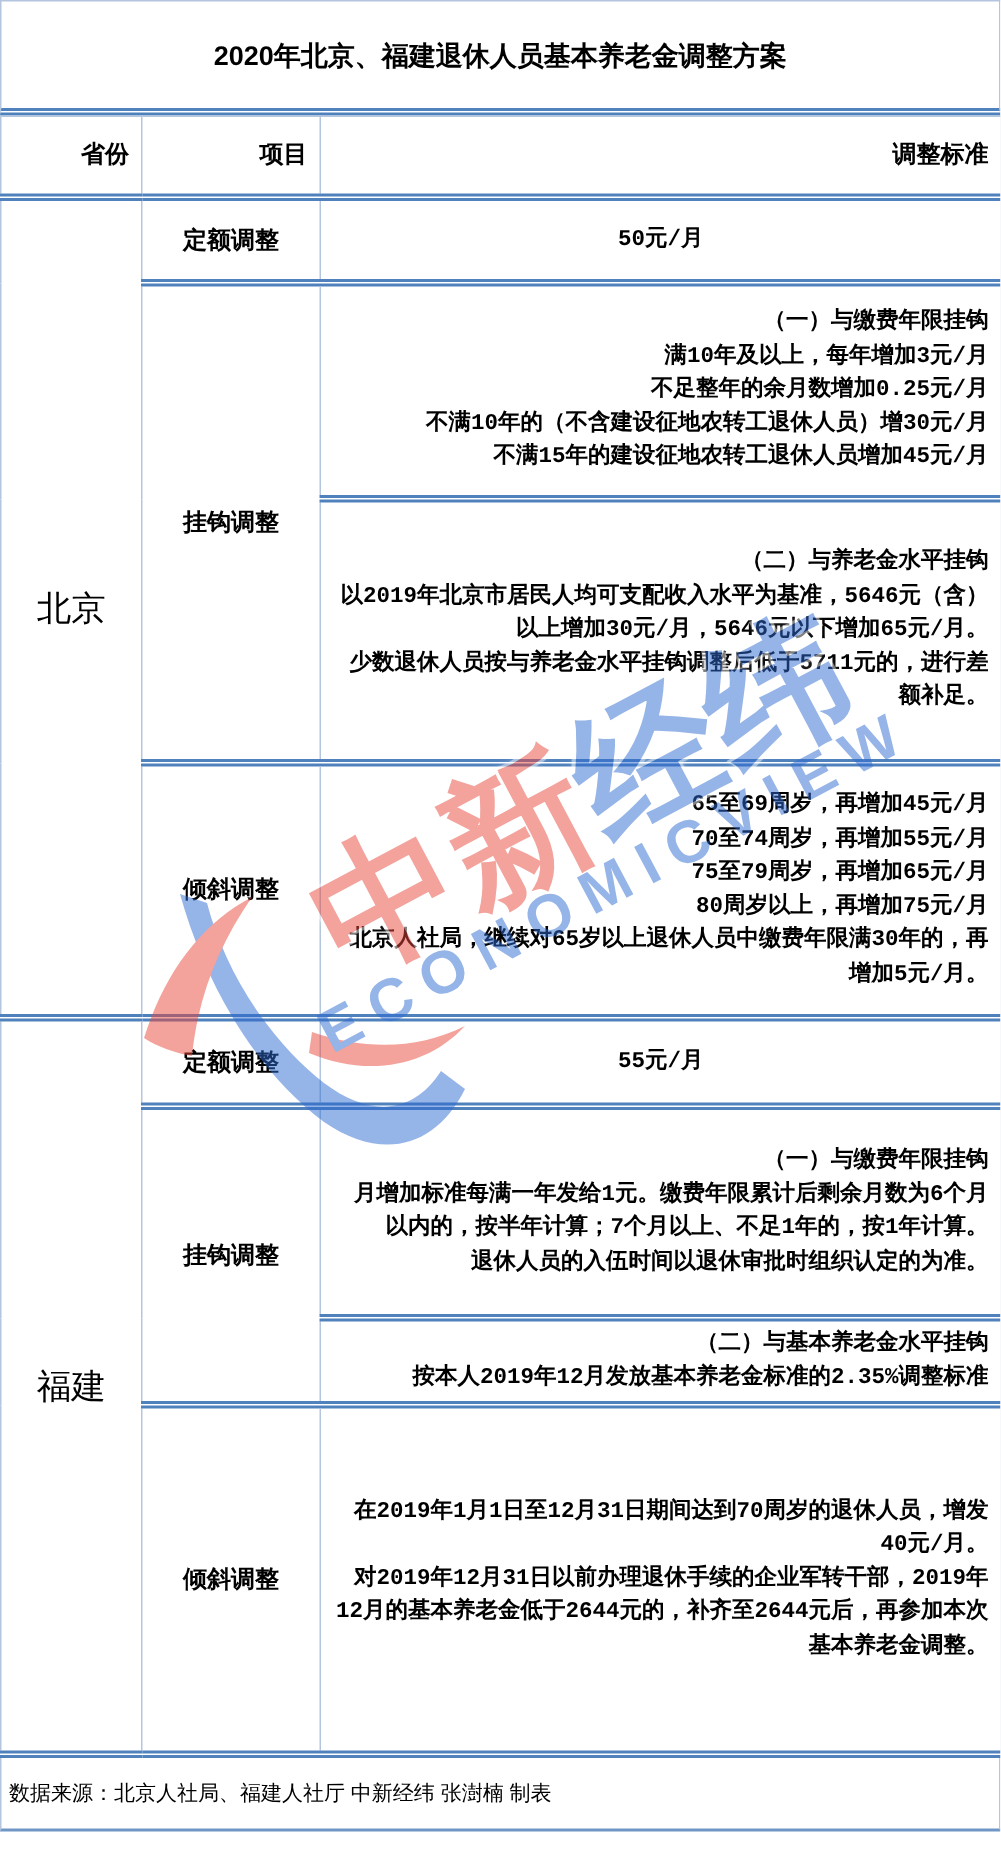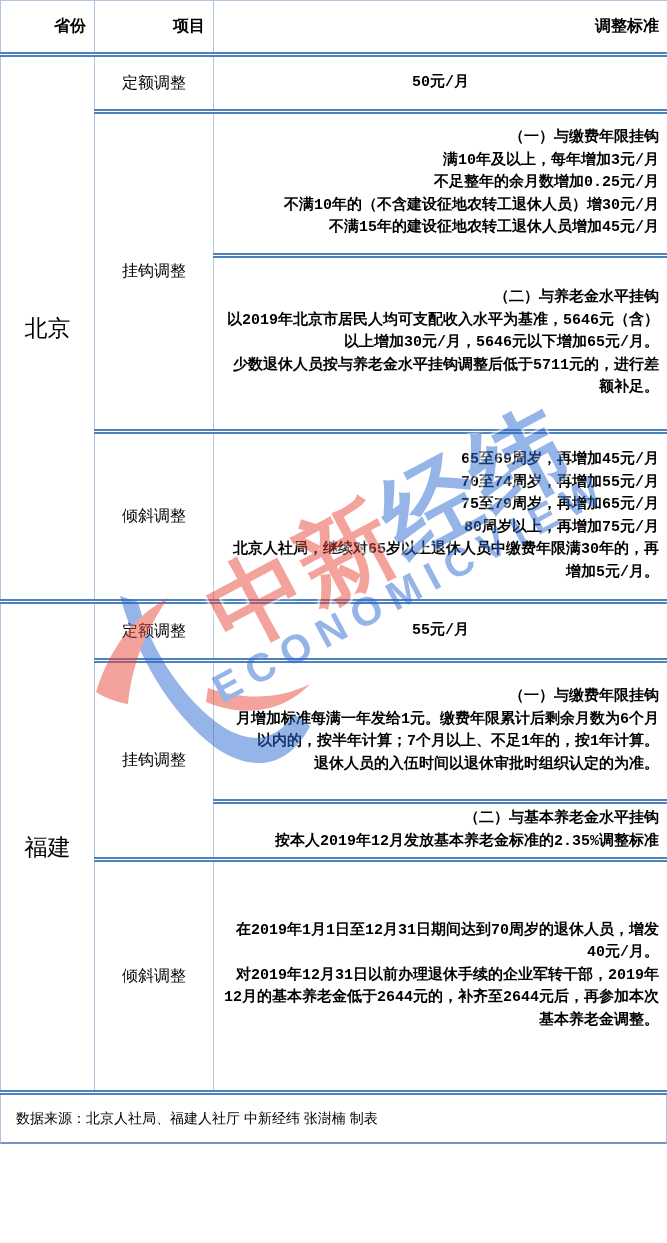--- a/index.html
+++ b/index.html
@@ -29,42 +29,42 @@
   table.main td{
     box-sizing:border-box;
     border:1px solid #b3c6de;
     border-bottom:5px double #4f81bd;
     vertical-align:middle;
     padding:4px 8px;
     background:transparent;
   }
   .hdr{font-size:16px;font-weight:bold;text-align:right;margin-top:17px;}
   .prov{font-size:23px;font-weight:normal;text-align:center;}
-  .lbl{font-size:16px;font-weight:normal;text-align:center;}
+  .lbl{font-size:16px;font-weight:bold;text-align:center;}
   .std{font-size:15px;font-weight:bold;text-align:center;line-height:1.5;font-family:Liberation Mono, monospace;}
   .std .pline{margin:0;text-align:right;}
   
   tr.r-hdr{height:54px;}
   tr.r-bj-fixed{height:57px;}
   tr.r-bj-link1{height:144px;}
   tr.r-bj-link2{height:176px;padding-left:24px;}
   tr.r-bj-tilt{height:170px;}
   tr.r-fj-fixed{height:59px;}
   tr.r-fj-link1{height:141px;}
   tr.r-fj-link2{height:56px;}
   tr.r-fj-tilt{height:233px;}
   
   .footerbar{
     box-sizing:border-box;
     height:49px;
     border-left:1px solid #b3c6de;
     border-right:1px solid #b3c6de;
     border-bottom:2px solid #6f96c5;
     display:flex;align-items:center;
-    padding-left:15px;
+    padding-left:5px;
     font-size:14px;
   }
   
   .watermark{
     position:absolute;left:0;top:0;width:667px;height:1243px;
     pointer-events:none;
     opacity:0.5;
     z-index:5;
   }
   .wm-cn{
@@ -90,20 +90,21 @@
   .wm-swoosh{
     position:absolute;left:58px;top:596px;
     width:260px;height:195px;
   }
 </style>
 </head>
 <body>
 
 <div class="sheet">
 
+  <div class="titlebar">2020年北京、福建退休人员基本养老金调整方案</div>
 
   <table class="main">
     <colgroup>
       <col style="width:94px">
       <col style="width:119px">
       <col style="width:454px">
     </colgroup>
     <tbody>
       <tr class="r-hdr">
         <td class="hdr">省份</td>

